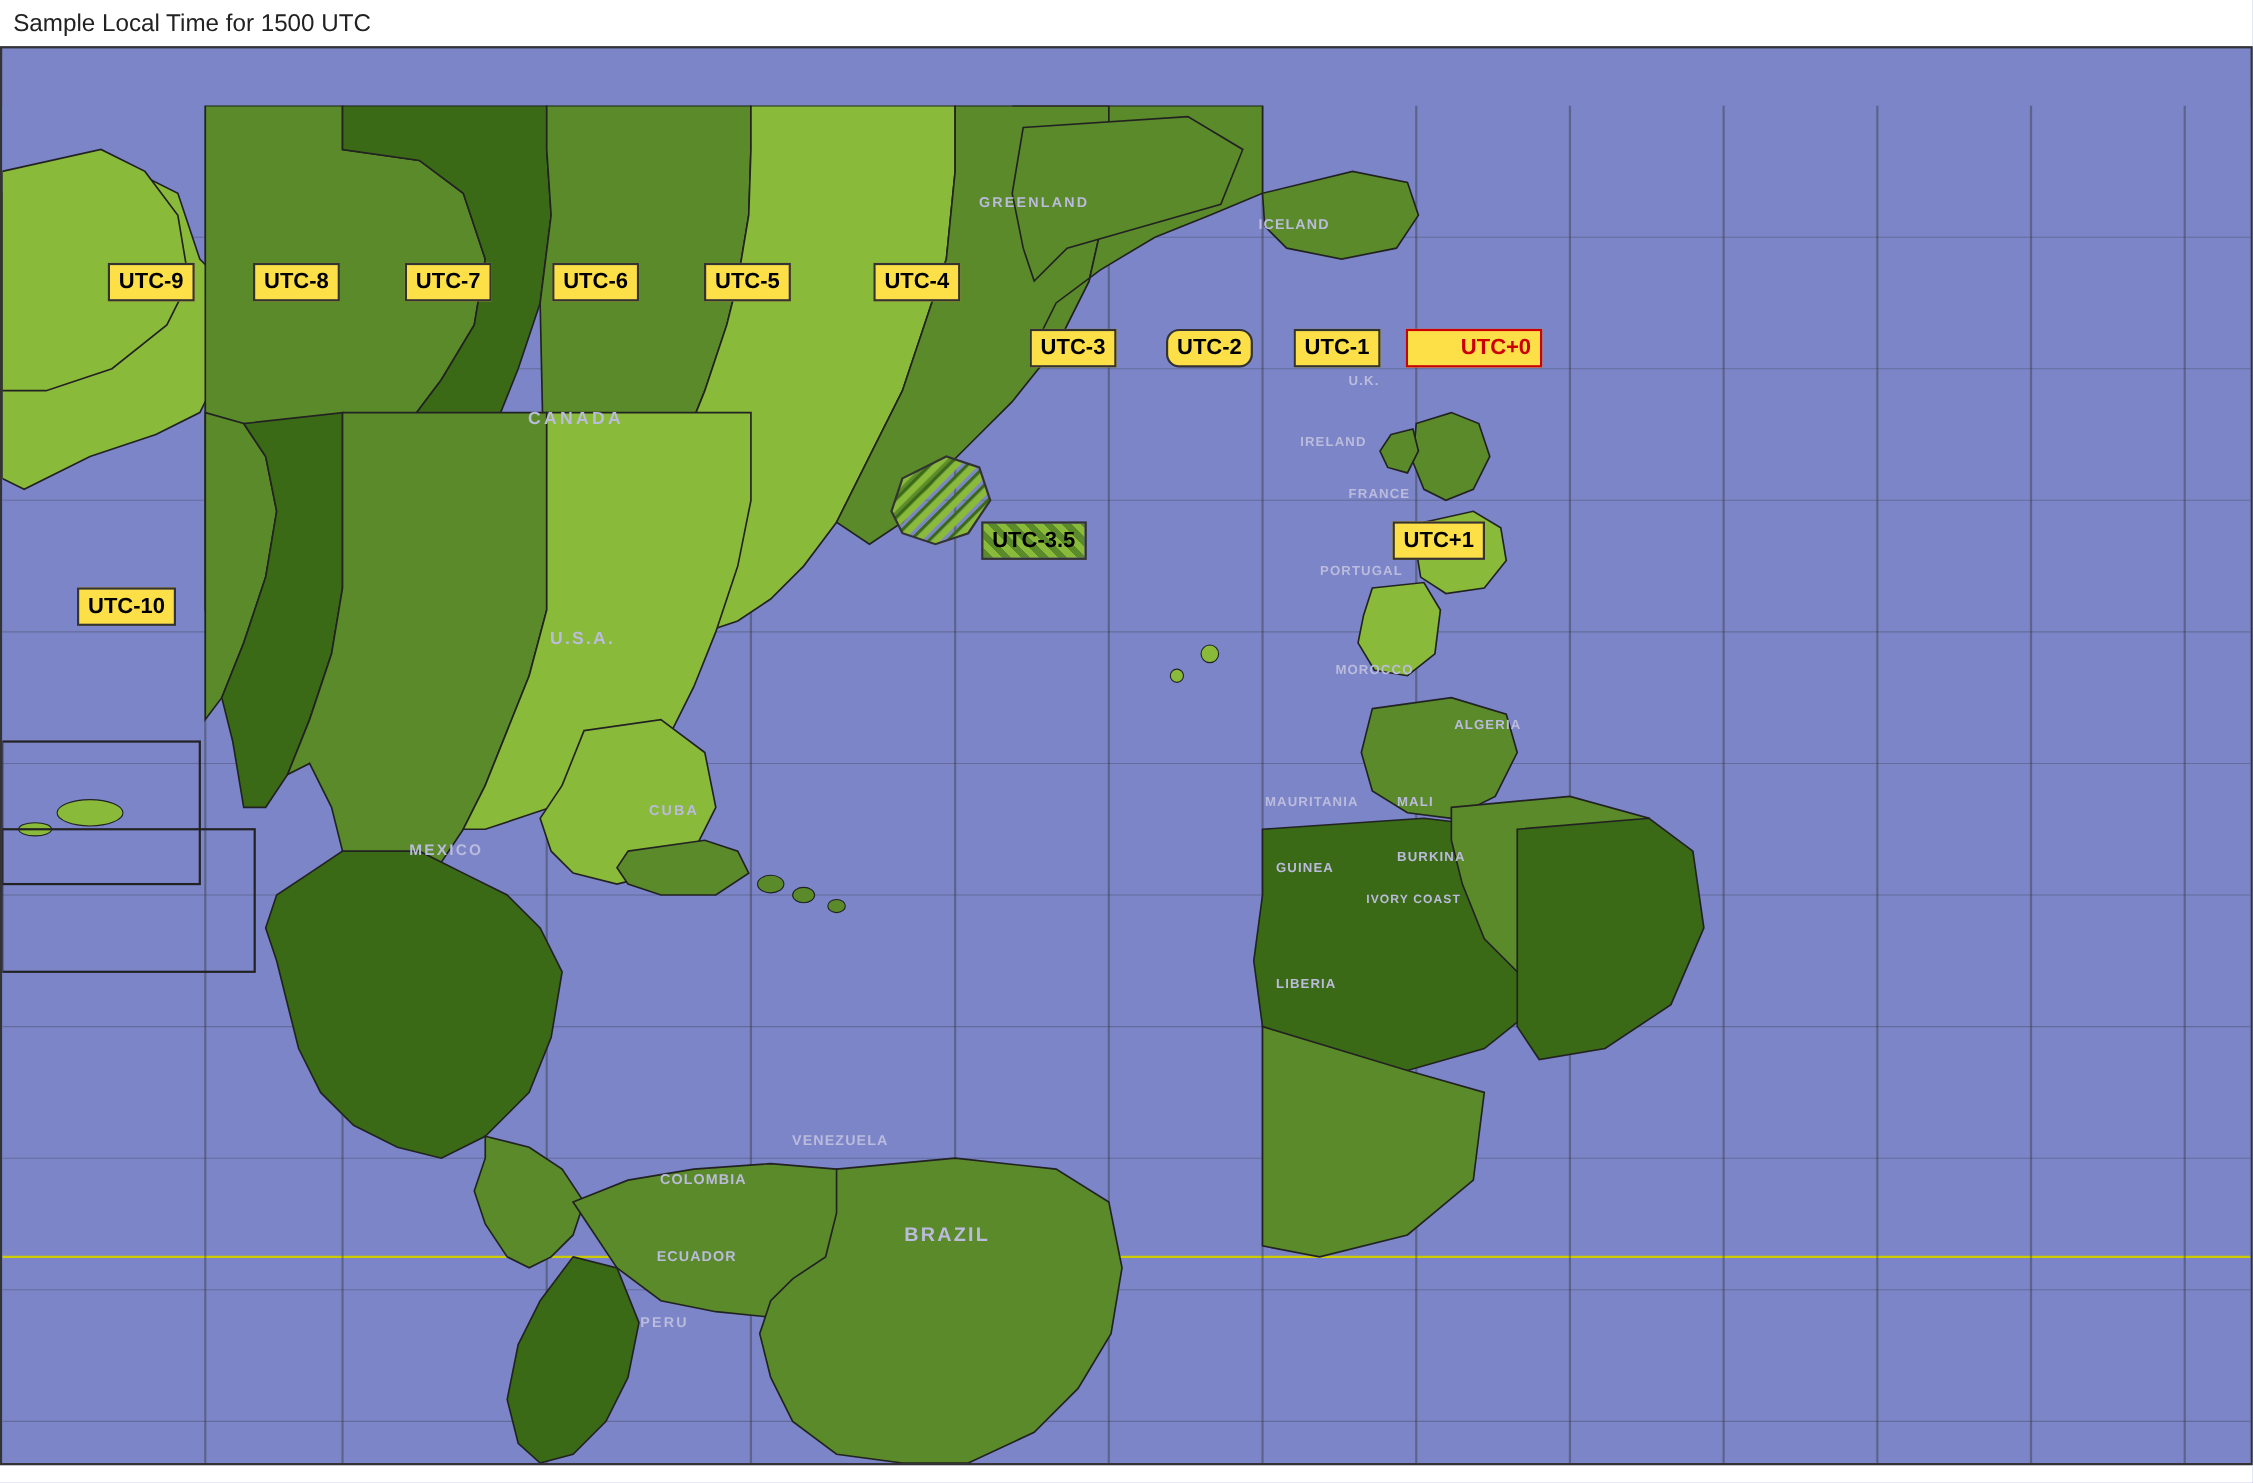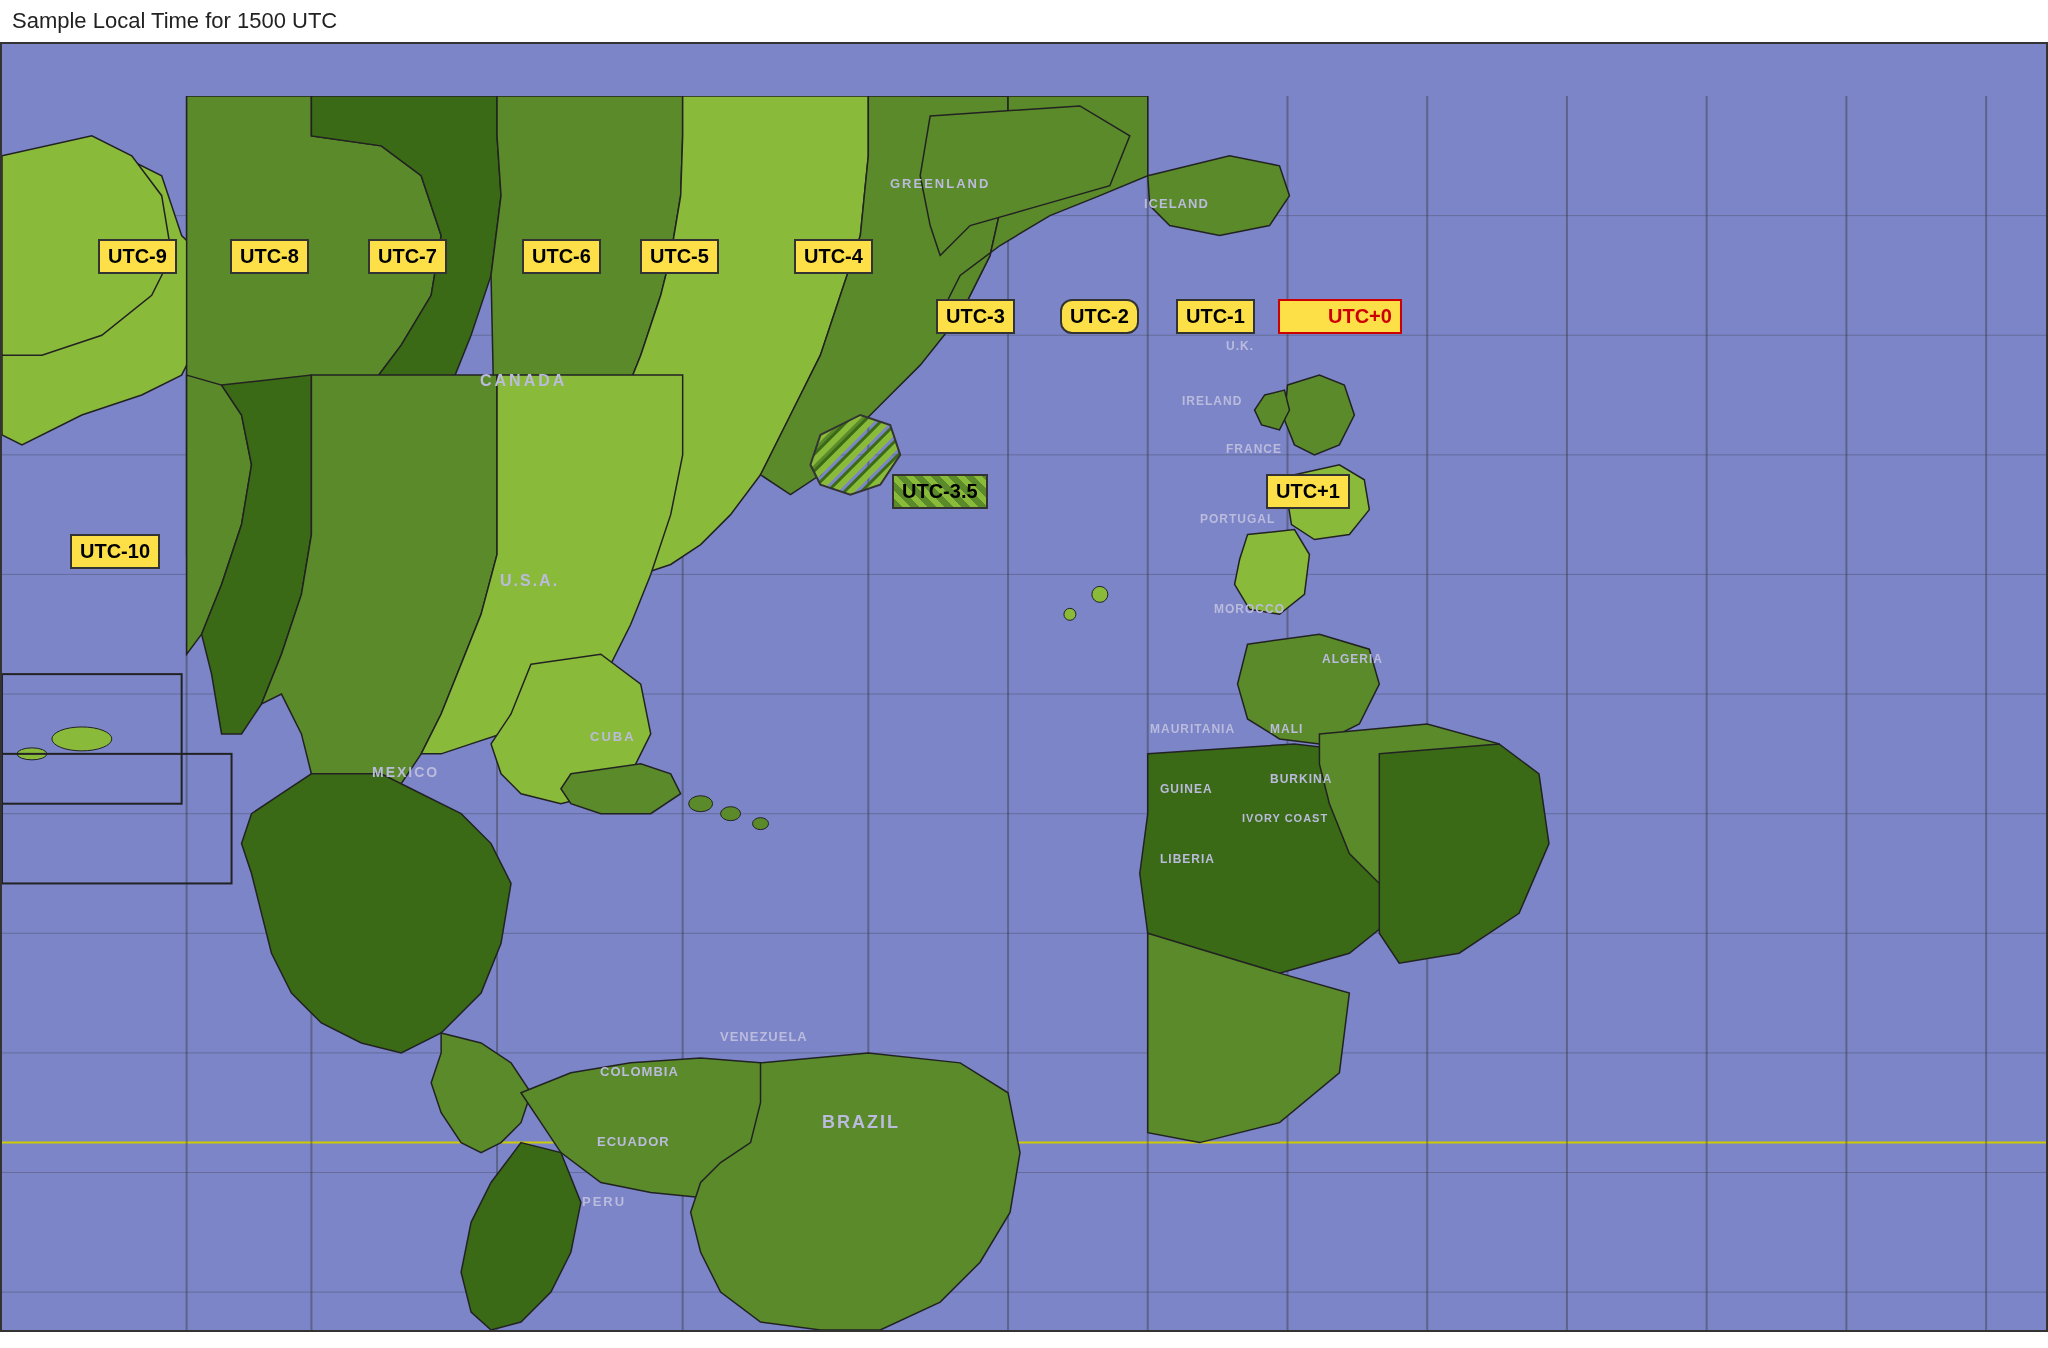--- a/index.html
+++ b/index.html
@@ -211,21 +211,21 @@
 
     <circle cx="1100" cy="500" r="8" fill="#8aba3a" stroke="#222" stroke-width="1"></circle>
     <circle cx="1070" cy="520" r="6" fill="#8aba3a" stroke="#222" stroke-width="1"></circle>
 
   </svg>
 
   <div class="utc-label" style="left:68px; top:490px;">UTC-10</div>
   <div class="utc-label" style="left:96px; top:195px;">UTC-9</div>
   <div class="utc-label" style="left:228px; top:195px;">UTC-8</div>
   <div class="utc-label" style="left:366px; top:195px;">UTC-7</div>
-  <div class="utc-label" style="left:520px; top:195px;">UTC-6</div>
+  <div class="utc-label" style="left:500px; top:195px;">UTC-6</div>
   <div class="utc-label" style="left:638px; top:195px;">UTC-5</div>
   <div class="utc-label" style="left:792px; top:195px;">UTC-4</div>
   <div class="utc-label" style="left:934px; top:255px;">UTC-3</div>
   <div class="utc-label hatched" style="left:890px; top:430px;">UTC-3.5</div>
   <div class="utc-label" style="left:1058px; top:255px;border-radius:12px;">UTC-2</div>
   <div class="utc-label" style="left:1174px; top:255px;">UTC-1</div>
   <div class="utc-label red" style="left:1276px; top:255px;padding-left:48px;">UTC+0</div>
   <div class="utc-label" style="left:1264px; top:430px;">UTC+1</div>
 
   <div class="region-label" style="left:478px; top:328px; color:#bbd; font-size:16px; letter-spacing:3px;">CANADA</div>
@@ -243,15 +243,15 @@
   <div class="region-label" style="left:1224px; top:295px; color:#bbd; font-size:12px; letter-spacing:1px;">U.K.</div>
   <div class="region-label" style="left:1224px; top:398px; color:#bbd; font-size:12px; letter-spacing:1px;">FRANCE</div>
   <div class="region-label" style="left:1198px; top:468px; color:#bbd; font-size:12px; letter-spacing:1px;">PORTUGAL</div>
   <div class="region-label" style="left:1212px; top:558px; color:#bbd; font-size:12px; letter-spacing:1px;">MOROCCO</div>
   <div class="region-label" style="left:1320px; top:608px; color:#bbd; font-size:12px; letter-spacing:1px;">ALGERIA</div>
   <div class="region-label" style="left:1148px; top:678px; color:#bbd; font-size:12px; letter-spacing:1px;">MAURITANIA</div>
   <div class="region-label" style="left:1268px; top:678px; color:#bbd; font-size:12px; letter-spacing:1px;">MALI</div>
   <div class="region-label" style="left:1158px; top:738px; color:#bbd; font-size:12px; letter-spacing:1px;">GUINEA</div>
   <div class="region-label" style="left:1268px; top:728px; color:#bbd; font-size:12px; letter-spacing:1px;">BURKINA</div>
   <div class="region-label" style="left:1240px; top:768px; color:#bbd; font-size:11px; letter-spacing:1px;">IVORY COAST</div>
-  <div class="region-label" style="left:1158px; top:808px; color:#bbd; font-size:12px; letter-spacing:1px;">LIBERIA</div>
+  <div class="region-label" style="left:1158px; top:843px; color:#bbd; font-size:12px; letter-spacing:1px;">LIBERIA</div>
 
 </div>
 
 </body></html>

